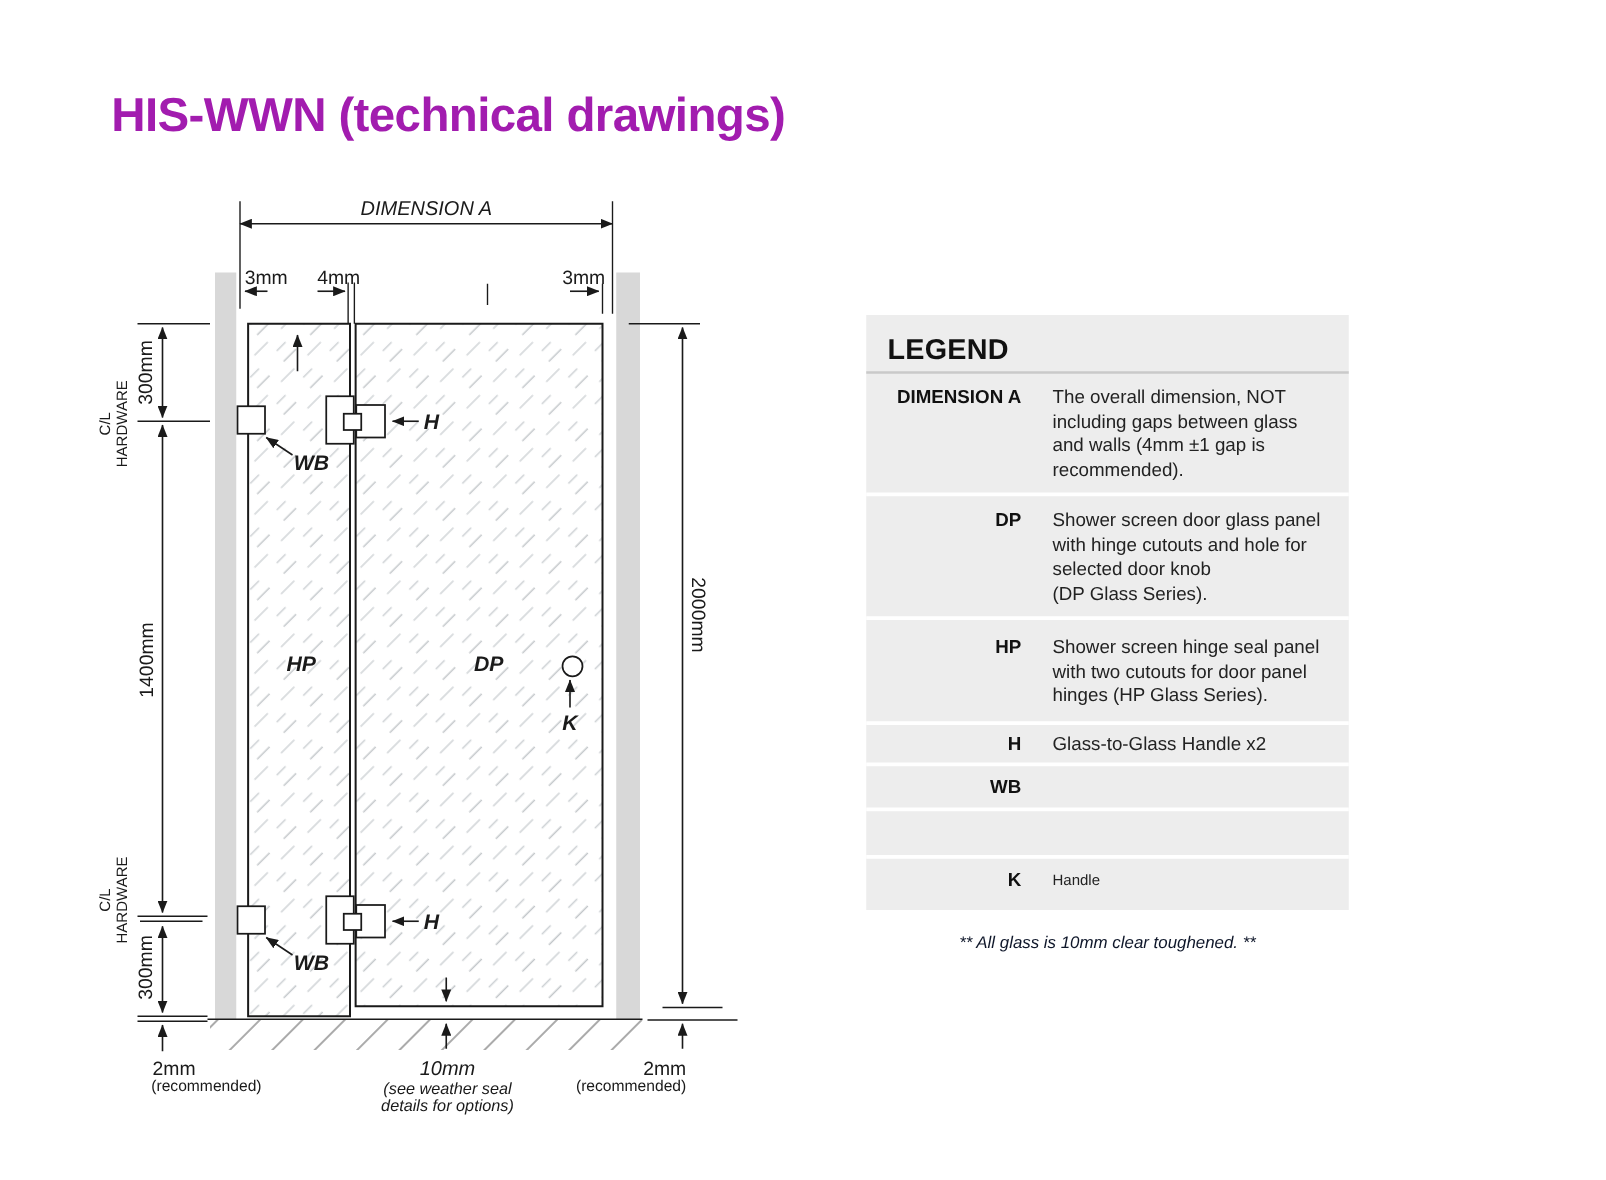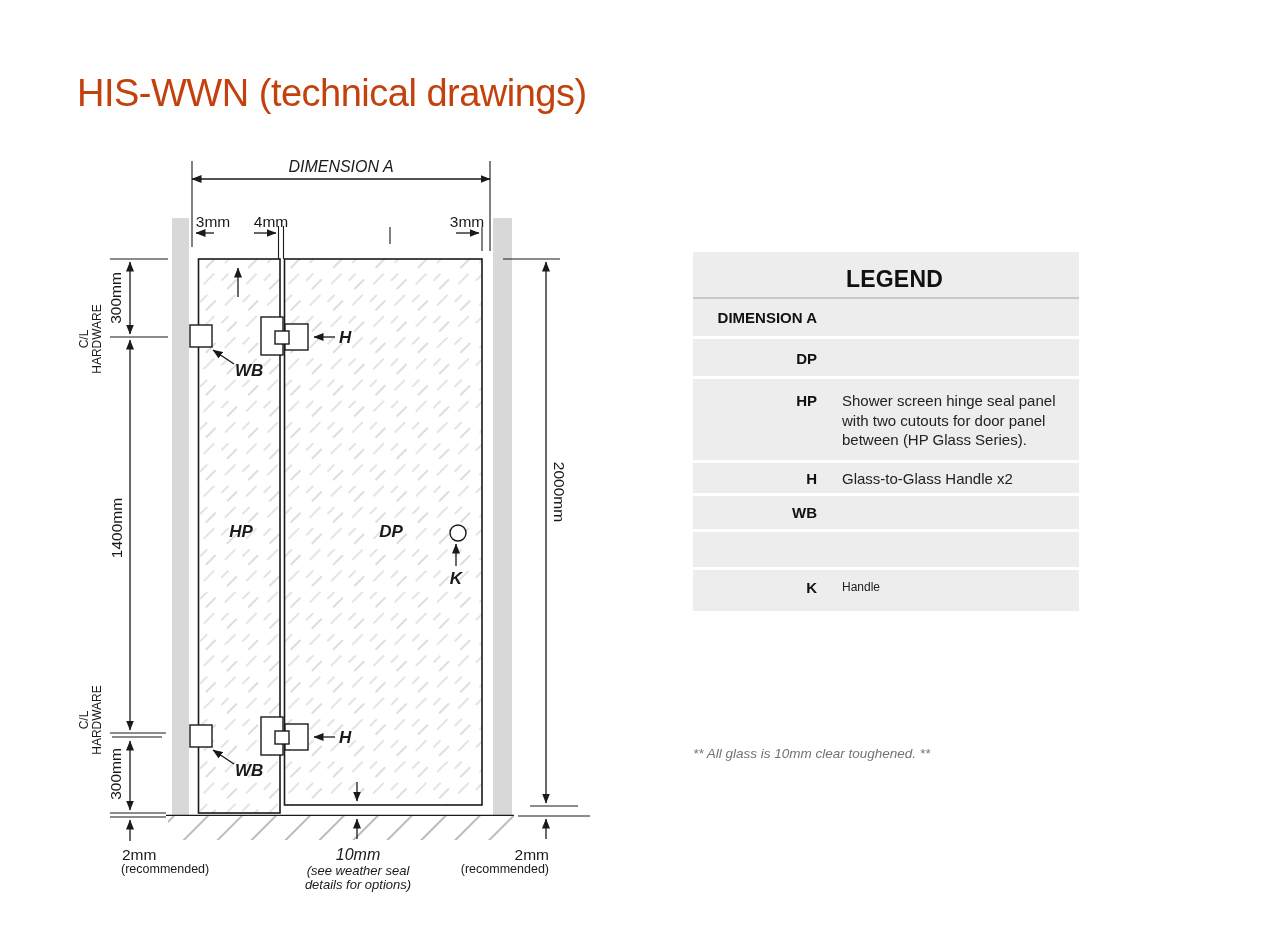--- a/index.html
+++ b/index.html
@@ -1,22 +1,22 @@
 <!DOCTYPE html>
 <html><head>
 <meta charset="utf-8">
 <style>
   html,body{margin:0;padding:0;}
   body{
     width:1285px;height:944px;position:relative;background:#ffffff;
     font-family:"Liberation Sans",sans-serif;color:#1a1a1a;overflow:hidden;
   }
   .page-title{
-    position:absolute;left:77px;top:72px;margin:0;
-    font-size:38px;font-weight:normal;letter-spacing:-0.5px;color:#c2410c;
+    position:absolute;left:89px;top:72px;margin:0;
+    font-size:38px;font-weight:bold;letter-spacing:-0.5px;color:#a21caf;
   }
   svg.tdraw{position:absolute;left:0;top:0;}
   svg.tdraw .ln{stroke:#1a1a1a;stroke-width:1.3;fill:none;}
   svg.tdraw .lnthin{stroke:#1a1a1a;stroke-width:1.1;fill:none;}
   svg.tdraw .panel{stroke:#1a1a1a;stroke-width:1.6;}
   svg.tdraw .white{fill:#ffffff;stroke:#1a1a1a;stroke-width:1.4;}
   svg.tdraw .wall{fill:#d8d8d8;stroke:none;}
   svg.tdraw text{fill:#1a1a1a;font-family:"Liberation Sans",sans-serif;}
   svg.tdraw .t{font-size:15.5px;}
   svg.tdraw .ti{font-size:16px;font-style:italic;}
@@ -24,41 +24,41 @@
   svg.tdraw .ts{font-size:12.5px;}
   svg.tdraw .t12{font-size:12px;}
   svg.tdraw .tb{font-size:17px;font-weight:bold;font-style:italic;}
 
   .legend{
     position:absolute;left:693px;top:252px;width:386px;background:#ededed;
   }
   .legend-title{
     font-size:23px;font-weight:bold;letter-spacing:0.2px;
     padding:13px 0 4px 17px;line-height:28px;
-    border-bottom:2px solid #c9c9c9;color:#111;text-align:center;
+    border-bottom:2px solid #c9c9c9;color:#111;
   }
   .lrow{display:flex;align-items:flex-start;}
   .lrow + .lrow{border-top:3px solid #ffffff;}
   .term{
     width:124px;flex:none;text-align:right;
     font-weight:bold;font-size:15px;line-height:19.5px;color:#111;
   }
   .desc{margin-left:25px;font-size:15px;line-height:19.5px;white-space:nowrap;color:#222;}
   .r-dima{padding:9px 0 8px;}
   .r-dp{padding:10px 0 8px;}
   .r-hp{padding:12px 0 10px;}
   .r-h{padding:6px 0 5px;}
   .r-wb{padding:7px 0 6px;}
   .r-wb .desc{letter-spacing:0.3px;}
   .r-empty{height:35px;padding:0;}
   .r-k{padding:8px 0 14px;}
   .r-k .desc{font-size:12px;}
   .footnote{
-    position:absolute;left:693px;top:746px;width:386px;
-    font-size:13.5px;font-style:italic;color:#737373;
+    position:absolute;left:693px;top:746px;width:386px;text-align:center;
+    font-size:13.5px;font-style:italic;color:#0f172a;
   }
 </style>
 </head>
 <body>
 
 <h1 class="page-title">HIS-WWN (technical drawings)</h1>
 
 <svg class="tdraw" width="660" height="944" viewBox="0 0 660 944" xmlns="http://www.w3.org/2000/svg">
   <defs>
     <marker id="mE" markerWidth="10" markerHeight="8" refX="9.5" refY="4" orient="auto" markerUnits="userSpaceOnUse">
@@ -188,32 +188,44 @@
     <text class="t" x="549" y="860" text-anchor="end">2mm</text>
     <text class="ts" x="549" y="873" text-anchor="end">(recommended)</text>
   </g>
 </svg>
 
 <div class="legend">
   <div class="legend-title">LEGEND</div>
 
   <div class="lrow r-dima">
     <div class="term">DIMENSION A</div>
+    <div class="desc">
+      <div>The overall dimension, NOT</div>
+      <div>including gaps between glass</div>
+      <div>and walls (4mm ±1 gap is</div>
+      <div>recommended).</div>
+    </div>
   </div>
 
   <div class="lrow r-dp">
     <div class="term">DP</div>
+    <div class="desc">
+      <div>Shower screen door glass panel</div>
+      <div>with hinge cutouts and hole for</div>
+      <div>selected door knob</div>
+      <div>(DP Glass Series).</div>
+    </div>
   </div>
 
   <div class="lrow r-hp">
     <div class="term">HP</div>
     <div class="desc">
       <div>Shower screen hinge seal panel</div>
       <div>with two cutouts for door panel</div>
-      <div>between (HP Glass Series).</div>
+      <div>hinges (HP Glass Series).</div>
     </div>
   </div>
 
   <div class="lrow r-h">
     <div class="term">H</div>
     <div class="desc">
       <div>Glass-to-Glass Handle x2</div>
     </div>
   </div>
 

